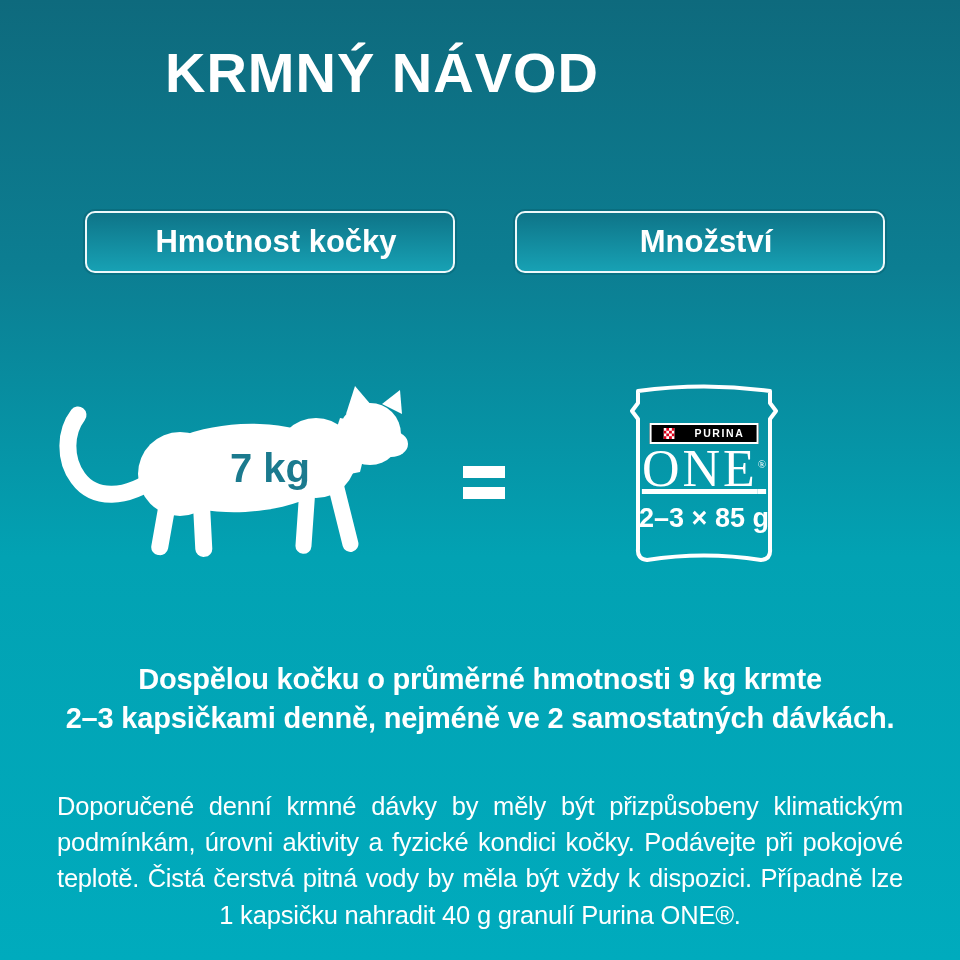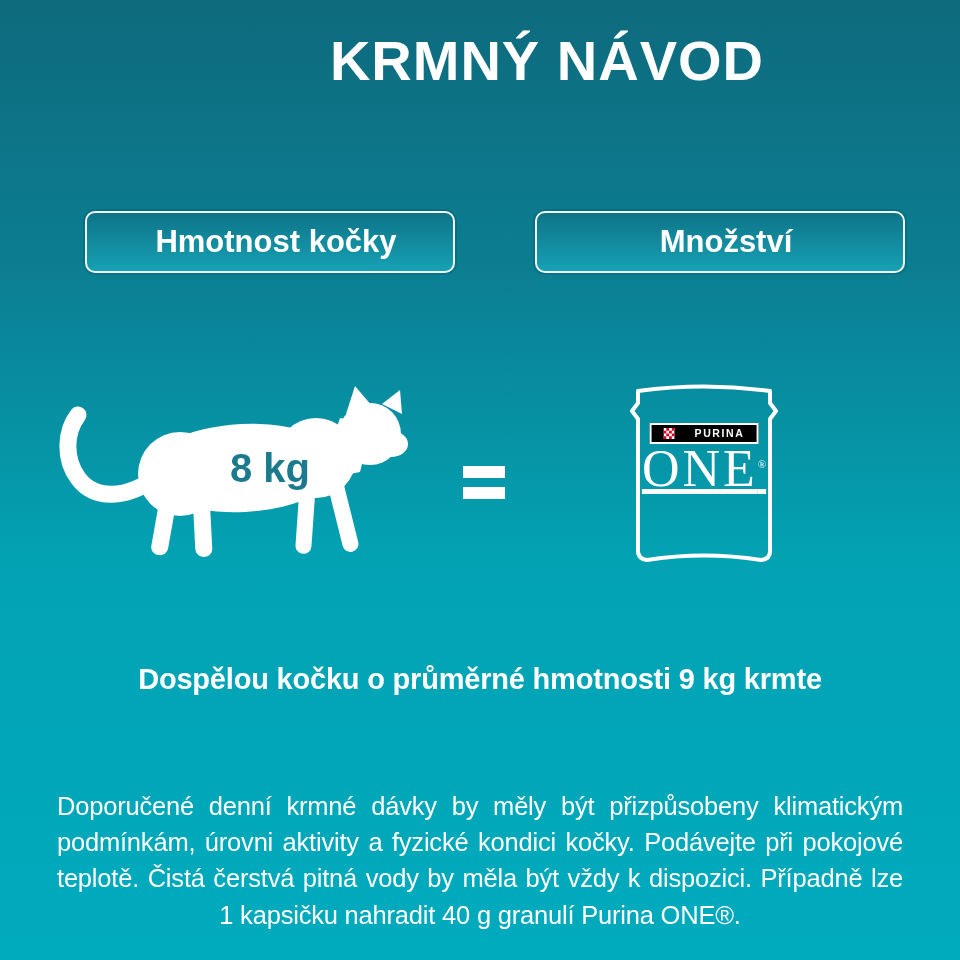--- a/index.html
+++ b/index.html
@@ -3,34 +3,34 @@
 <meta charset="utf-8">
 <style>
   html,body{margin:0;padding:0;}
   body{font-family:"Liberation Sans", sans-serif; -webkit-font-smoothing:antialiased;}
   .stage{
     position:relative; width:960px; height:960px; overflow:hidden;
     background:linear-gradient(180deg,#0e6a7d 0%,#0c7e92 28%,#02a2b3 58%,#00abbd 100%);
   }
   
   .title{
-    position:absolute; top:28px; left:0; width:764px; text-align:right;
+    position:absolute; top:40px; left:0; width:764px; text-align:center;
     color:#ffffff; font-size:56px; font-weight:bold; letter-spacing:1px;
   }
   
   .pill{
     position:absolute; top:211px; height:62px; width:370px;
     border:2px solid #eef9fb; border-radius:10px; box-sizing:border-box;
     background:linear-gradient(180deg,#0e7488 0%,#17a1b4 100%);
     box-shadow:0 0 0 2px rgba(0,55,66,0.18);
     display:flex; align-items:center; justify-content:center;
     color:#ffffff; font-size:31px; font-weight:bold;padding-left:12px;
   }
   .pill-weight{left:85px;}
-  .pill-amount{left:515px;margin-left:20px;}
+  .pill-amount{left:515px;}
   
   .cat-wrap{position:absolute; left:58px; top:386px; width:370px; height:185px;}
   .cat-weight{
     position:absolute; left:210px; top:446px; width:120px; text-align:center;
     color:#1b7a8e; font-size:40px; font-weight:bold;
   }
   
   .equals{position:absolute; left:463px; top:466px; width:42px;}
   .equals .bar{width:42px; height:12px; background:#ffffff; margin-bottom:9px;}
   
@@ -95,37 +95,39 @@
         <circle cx="122" cy="88" r="42"></circle>
         <circle cx="258" cy="72" r="40"></circle>
         <polygon points="282,32 314,38 302,86 262,94"></polygon>
         <circle cx="312" cy="48" r="31"></circle>
         <ellipse cx="333" cy="58" rx="17" ry="13"></ellipse>
         <polygon points="288,28 297,0 314,20"></polygon>
         <polygon points="324,18 342,4 344,28"></polygon>
       </g>
     </svg>
   </div>
-  <div class="cat-weight">8 kg</div>
+  <div class="cat-weight">7 kg</div>
 
   <div class="equals">
     <div class="bar"></div>
     <div class="bar"></div>
   </div>
 
   <div class="pouch">
     <svg width="152" height="200" viewBox="0 0 152 200" xmlns="http://www.w3.org/2000/svg">
       <path d="M10,18 Q76,9 142,18 L142,30 L148,38 L142,46 L142,176 Q143,186 133,187 Q76,178 19,187 Q9,186 10,176 L10,46 L4,38 L10,30 Z" fill="none" stroke="#ffffff" stroke-width="4" stroke-linejoin="round"></path>
     </svg>
     <div class="purina-logo">
       <span class="checker"></span>
       <span class="purina-word">PURINA</span>
     </div>
     <div class="one-word"><span>ONE</span><sup>®</sup></div>
+    <div class="pouch-amount">2–3 × 85 g</div>
   </div>
 
   <div class="summary">
     <div>Dospělou kočku o průměrné hmotnosti 9 kg krmte</div>
+    <div>2–3 kapsičkami denně, nejméně ve 2 samostatných dávkách.</div>
   </div>
 
   <div class="footnote">Doporučené denní krmné dávky by měly být přizpůsobeny klimatickým podmínkám, úrovni aktivity a fyzické kondici kočky. Podávejte při pokojové teplotě. Čistá čerstvá pitná vody by měla být vždy k dispozici. Případně lze 1 kapsičku nahradit 40 g granulí Purina ONE®.</div>
 
 </div>
 
 </body></html>

